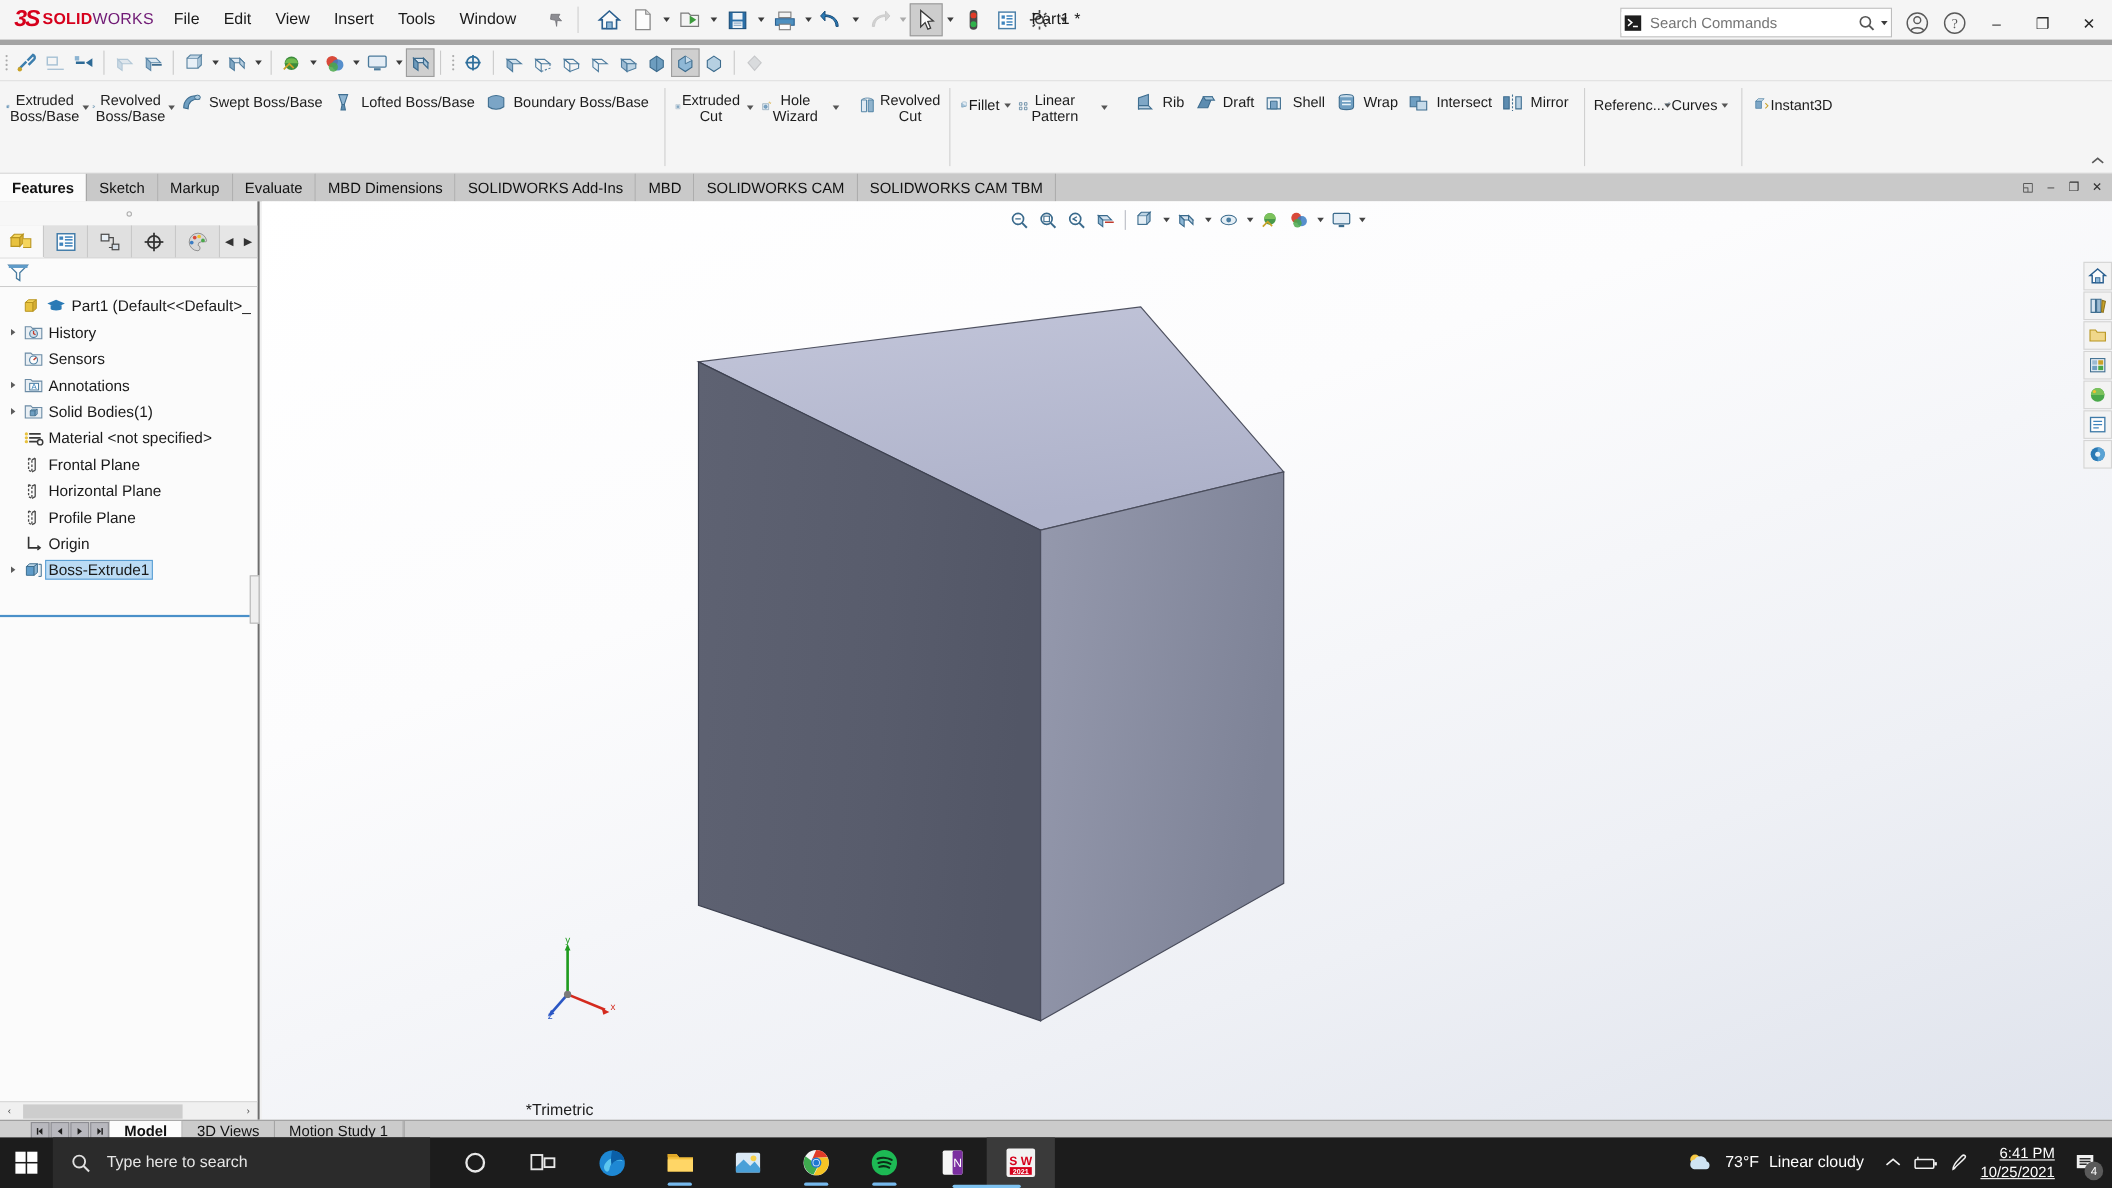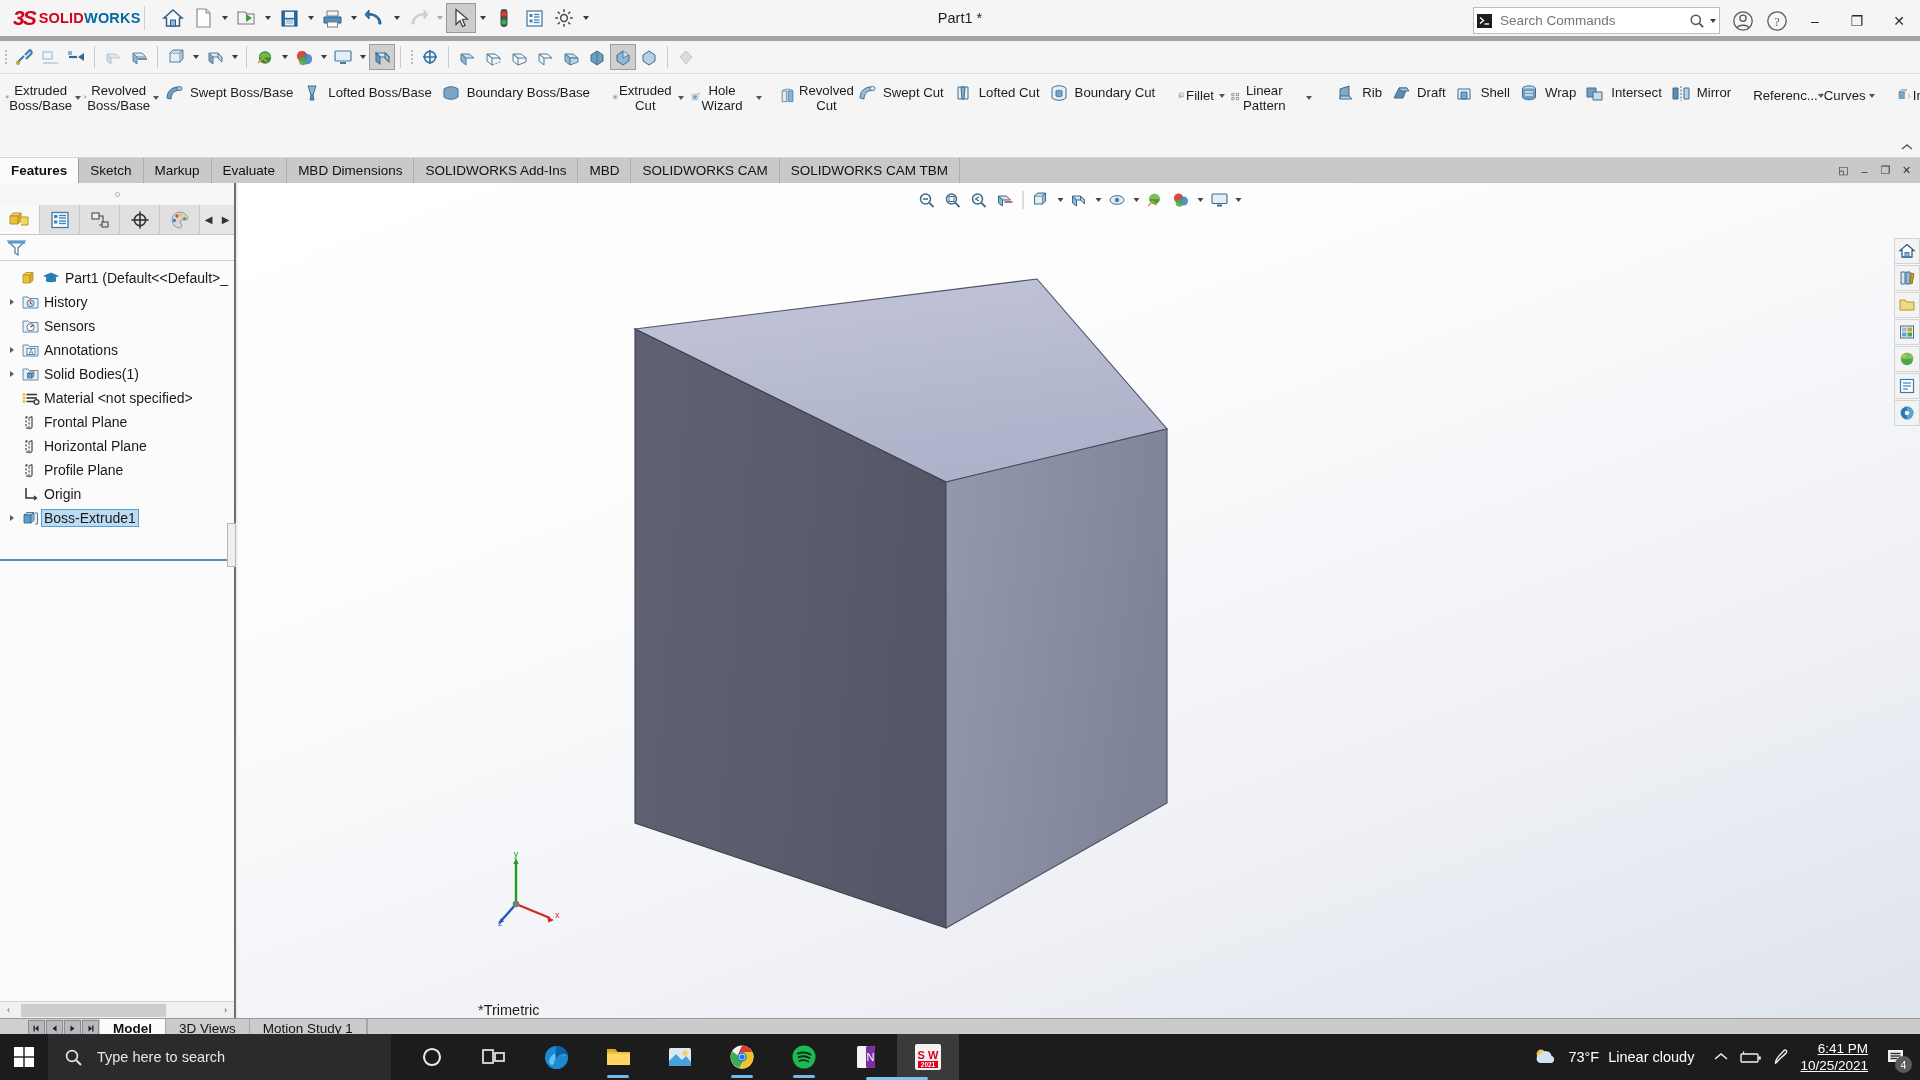--- a/index.html
+++ b/index.html
@@ -212,23 +212,36 @@
   }
 </style>
 </head>
 <body>
 
 <div class="app">
 
   <div class="titlebar">
     <div class="sw-logo">
       <span class="sw-logo-ds">3S</span>
-      <span class="sw-logo-txt"><b>SOLID</b><span style="color:#0369a1;font-weight:bold">WORKS</span></span>
-    </div>
-
+      <span class="sw-logo-txt"><b>SOLID</b><span style="color:#701a75;font-weight:normal">WORKS</span></span>
+    </div>
+
+    <div class="menubar">
+      <div class="mi">File</div>
+      <div class="mi">Edit</div>
+      <div class="mi">View</div>
+      <div class="mi">Insert</div>
+      <div class="mi">Tools</div>
+      <div class="mi">Window</div>
+      <div class="pin-icon">
+        <svg width="17" height="17" viewBox="0 0 17 17">
+            <path d="M4 3 L12 3 L10.5 5.5 L13.5 9 L9.5 8.6 L9 14 L8 8.5 L3.5 7.5 Z" fill="#8d8d93" stroke="#6e6e74" stroke-width="0.7"></path>
+          </svg>
+      </div>
+    </div>
 
     <div class="tb-sep"></div>
 
     <div class="qtoolbar">
 
       <div class="qbtn">
         <svg width="22" height="22" viewBox="0 0 22 22">
             <path d="M11 3 L20 11 L17.5 11 L17.5 19 L4.5 19 L4.5 11 L2 11 Z" fill="#fafafa" stroke="#2a5f8f" stroke-width="1.5"></path>
             <rect x="8.5" y="13" width="5" height="6" fill="#8fb8d8" stroke="#2a5f8f" stroke-width="1"></rect>
           </svg>
@@ -584,43 +597,20 @@
         <div class="lbl"><span>Hole Wizard</span></div>
         <div class="rdrop"></div>
       </div>
       <div class="rbig">
         <svg width="30" height="28" viewBox="0 0 30 28">
             <path d="M8 6 L14 6 L14 20 L8 20 Z" fill="#dfe9f2" stroke="#4a7da1" stroke-width="1.1"></path>
             <path d="M16 6 L22 6 L22 20 L16 20 Z" fill="#8fb3cd" stroke="#4a7da1" stroke-width="1.1"></path>
             <path d="M8 6 C11 3 19 3 22 6" fill="none" stroke="#4a7da1" stroke-width="1"></path>
           </svg>
         <div class="lbl"><span>Revolved</span><br><span>Cut</span></div>
-      </div>
-      <div class="rsmall-col">
-        <div class="rsmall">
-          <svg width="22" height="20" viewBox="0 0 22 20">
-              <path d="M4 15 C4 8 9 4 15 4 L18 7 C12 7 8 10 8 16 Z" fill="#9cbbd3" stroke="#3f6e90" stroke-width="1"></path>
-              <ellipse cx="16.5" cy="5.5" rx="2.6" ry="2" fill="#e4eef5" stroke="#3f6e90" stroke-width="0.9"></ellipse>
-            </svg>
-          <span class="lbl">Swept Cut</span>
-        </div>
-        <div class="rsmall">
-          <svg width="22" height="20" viewBox="0 0 22 20">
-              <path d="M6 4 L16 4 L16 16 L6 16 Z" fill="#e8f0f6" stroke="#3f6e90" stroke-width="1"></path>
-              <path d="M9 4 L13 4 L12 16 L10 16 Z" fill="#84aac8" stroke="#3f6e90" stroke-width="1"></path>
-            </svg>
-          <span class="lbl">Lofted Cut</span>
-        </div>
-        <div class="rsmall">
-          <svg width="22" height="20" viewBox="0 0 22 20">
-              <path d="M4 5 C8 2 14 2 18 5 L18 15 C14 18 8 18 4 15 Z" fill="#e7f0f6" stroke="#3f6e90" stroke-width="1"></path>
-              <path d="M8 8 C10 7 12 7 14 8 L14 13 C12 14 10 14 8 13 Z" fill="#7ba5c6" stroke="#3f6e90" stroke-width="0.9"></path>
-            </svg>
-          <span class="lbl">Boundary Cut</span>
-        </div>
       </div>
     </div>
 
     <div class="rsep"></div>
 
     <div class="rgroup">
       <div class="rbig" style="width:52px">
         <svg width="30" height="28" viewBox="0 0 30 28">
             <path d="M8 9 C10 5 18 5 22 7 L22 19 L8 22 Z" fill="#e6eef5" stroke="#4a7da1" stroke-width="1.1"></path>
             <path d="M8 9 L8 22 L22 19" fill="#a9c6db" stroke="#4a7da1" stroke-width="1.1"></path>

